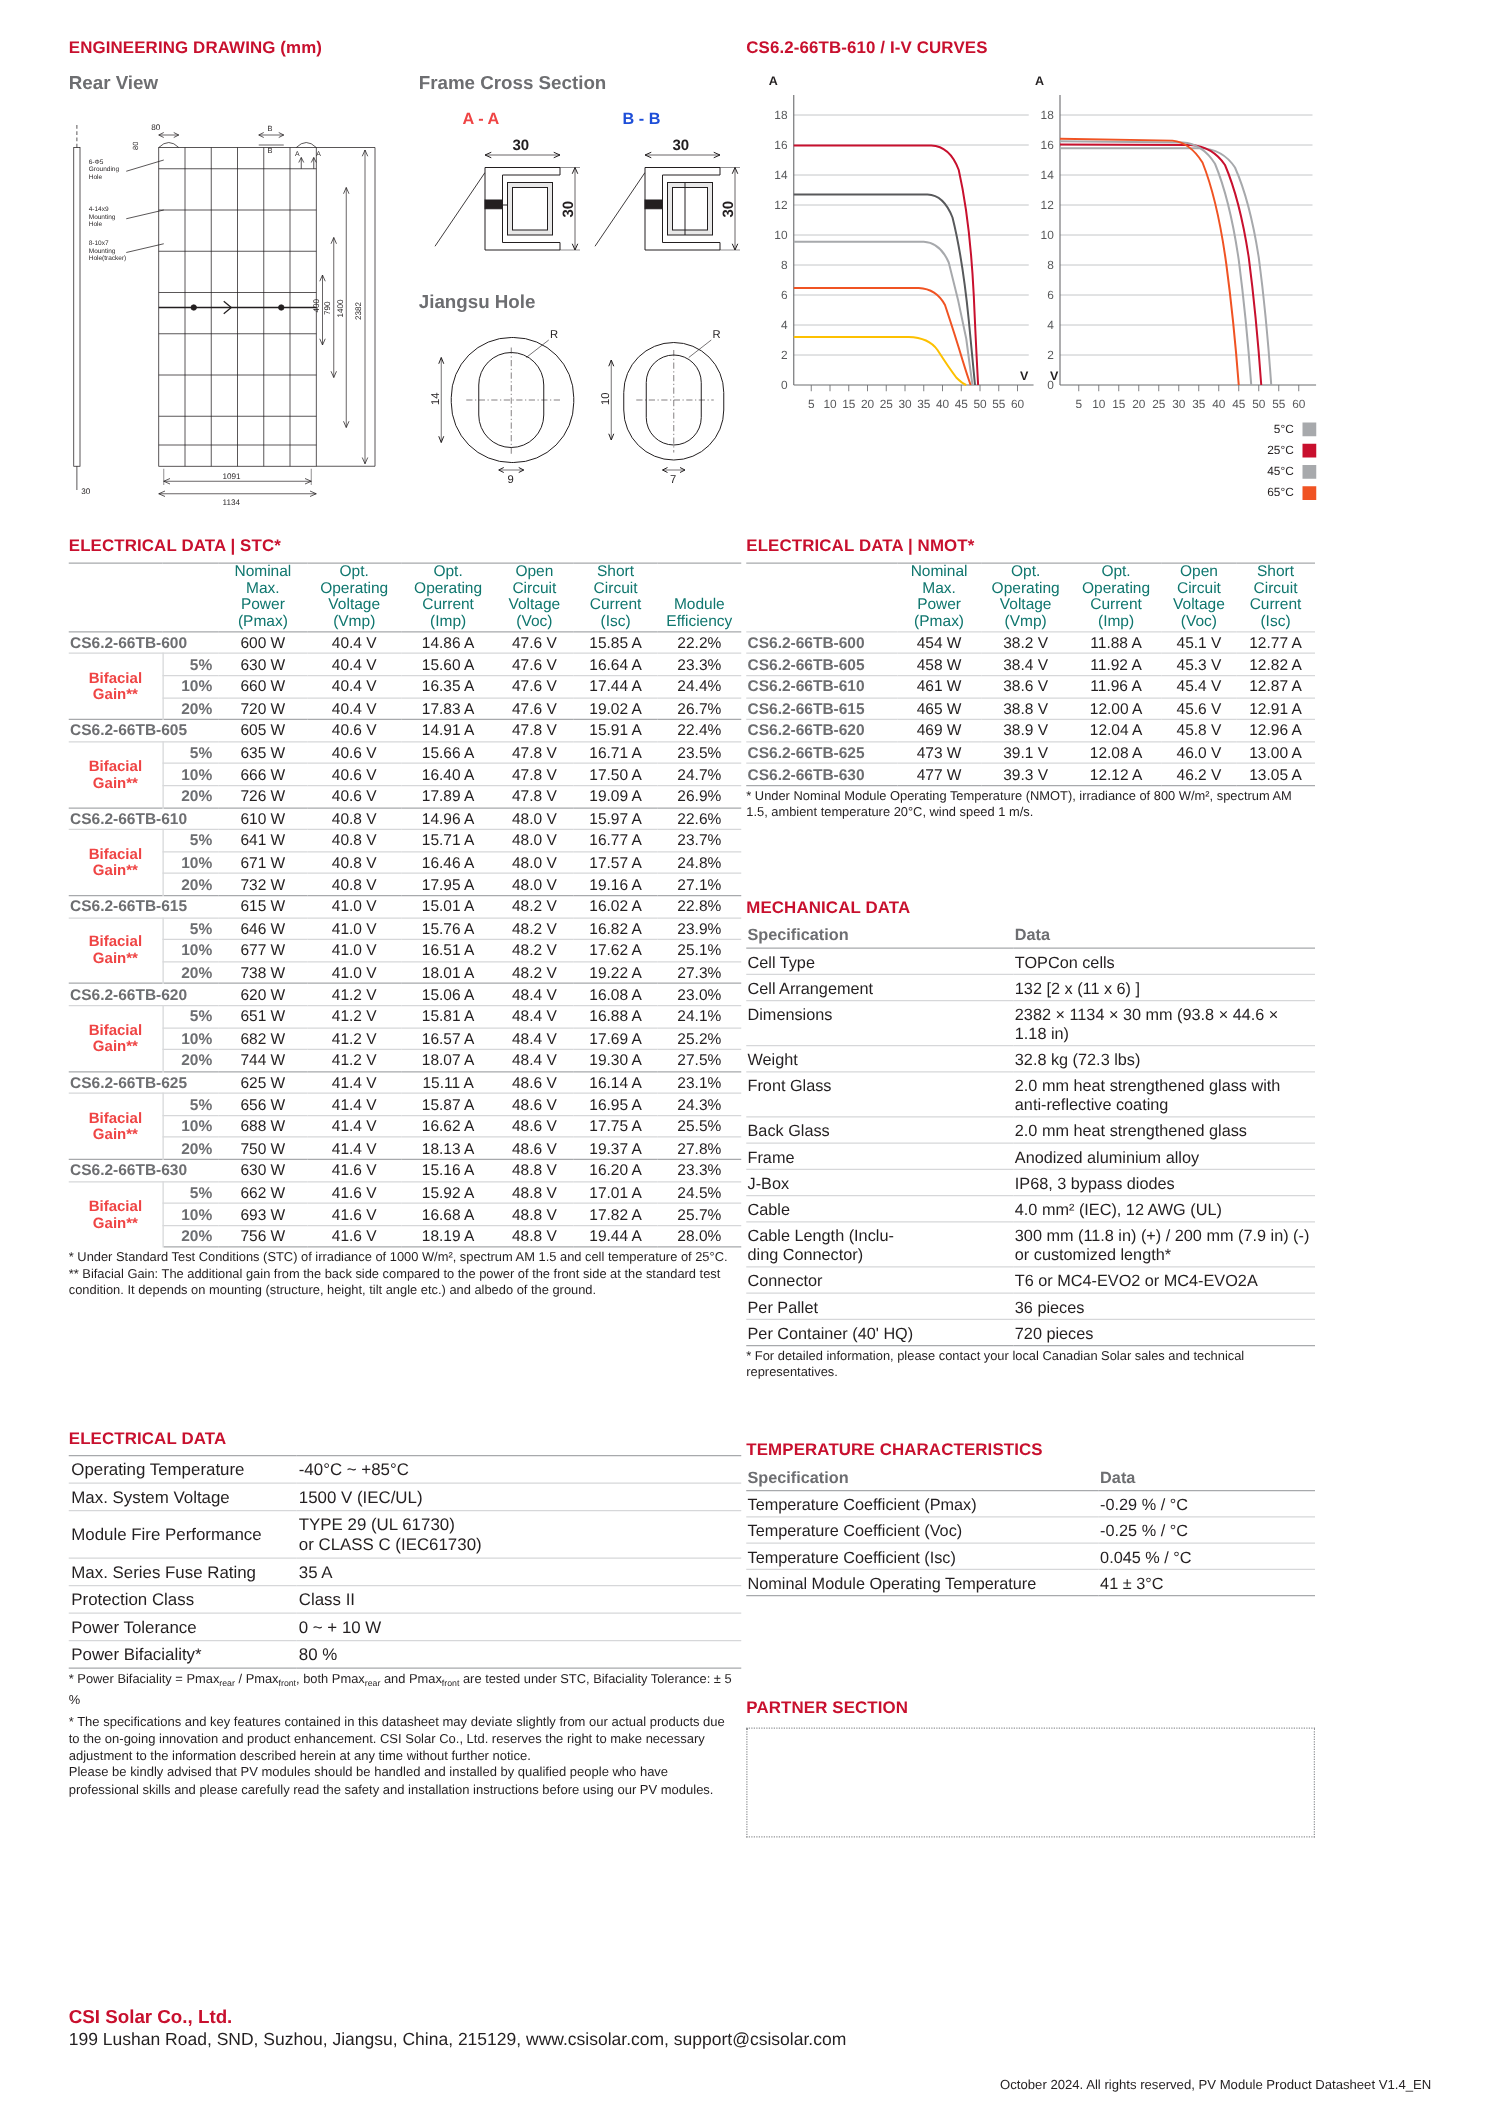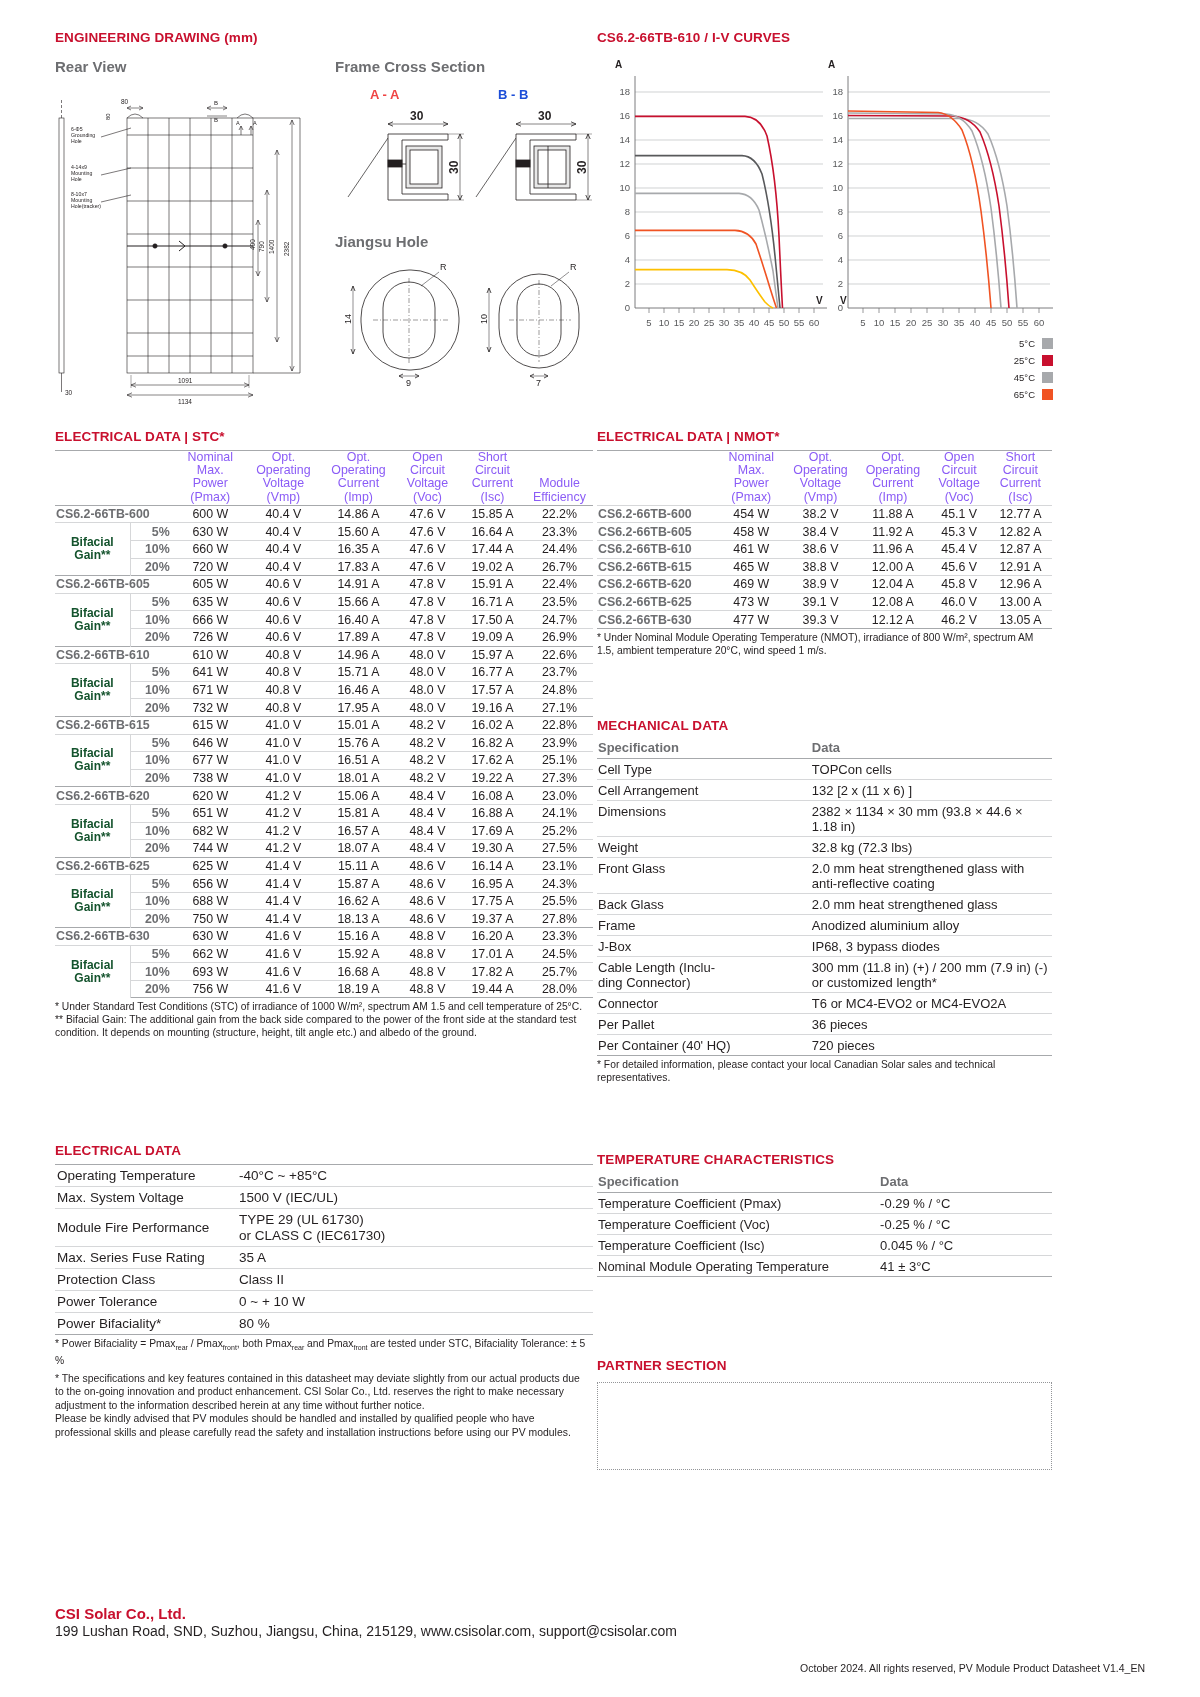--- a/index.html
+++ b/index.html
@@ -51,30 +51,30 @@
   .lg-row { display:flex; align-items:center; height:17px; font-size:9.5px; color:#231f20; }
   .lg-row.right { justify-content:flex-end; }
   .sw { width:11px; height:11px; display:inline-block; }
   .lg-irr-label { width:92px; text-align:right; padding-right:0; }
   .lg-temp-label { text-align:right; padding-right:7px; }
 
   
   table { border-collapse:collapse; width:100%; }
   .elec-table { font-size:12.4px; }
   .elec-table th {
-    font-weight:normal; color:#8b5cf6; vertical-align:bottom;
+    font-weight:normal; color:#0f766e; vertical-align:bottom;
     padding:0 3px 1px 3px; line-height:13.2px; text-align:center; font-size:12.4px;
   }
   .elec-table thead tr.hdr th { border-top:1.4px solid #a7a9ac; }
   .elec-table td { padding:1.3px 3px; text-align:center; white-space:nowrap; }
   .elec-table td.model {
     font-weight:bold; color:#6d6e71; text-align:left; padding-left:1px; font-size:12.4px;
   }
   .elec-table td.gainlabel {
-    font-weight:bold; color:#14532d; text-align:center; font-size:12px; line-height:13px;
+    font-weight:bold; color:#ef4444; text-align:center; font-size:12px; line-height:13px;
     border-right:1px solid #d6d7d9;
   }
   .elec-table td.pct { font-weight:bold; color:#6d6e71; text-align:right; padding-right:5px; font-size:12.4px;}
   .row-sep td { border-top:1px solid #d6d7d9; }
   .row-main td { border-top:1.2px solid #a7a9ac; }
 
   .footnote { font-size:10.3px; line-height:12.6px; color:#231f20; margin-top:3px; }
   sub.sml { font-size:7px; }
 
   
@@ -853,20 +853,24 @@
           </tr>
           <tr>
             <td class="k">Frame</td>
             <td>Anodized aluminium alloy</td>
           </tr>
           <tr>
             <td class="k">J-Box</td>
             <td>IP68, 3 bypass diodes</td>
           </tr>
           <tr>
+            <td class="k">Cable</td>
+            <td>4.0 mm² (IEC), 12 AWG (UL)</td>
+          </tr>
+          <tr>
             <td class="k">Cable Length (Inclu-<br>ding Connector)</td>
             <td>300 mm (11.8 in) (+) / 200 mm (7.9 in) (-) or customized length*</td>
           </tr>
           <tr>
             <td class="k">Connector</td>
             <td>T6 or MC4-EVO2 or MC4-EVO2A</td>
           </tr>
           <tr>
             <td class="k">Per Pallet</td>
             <td>36 pieces</td>

